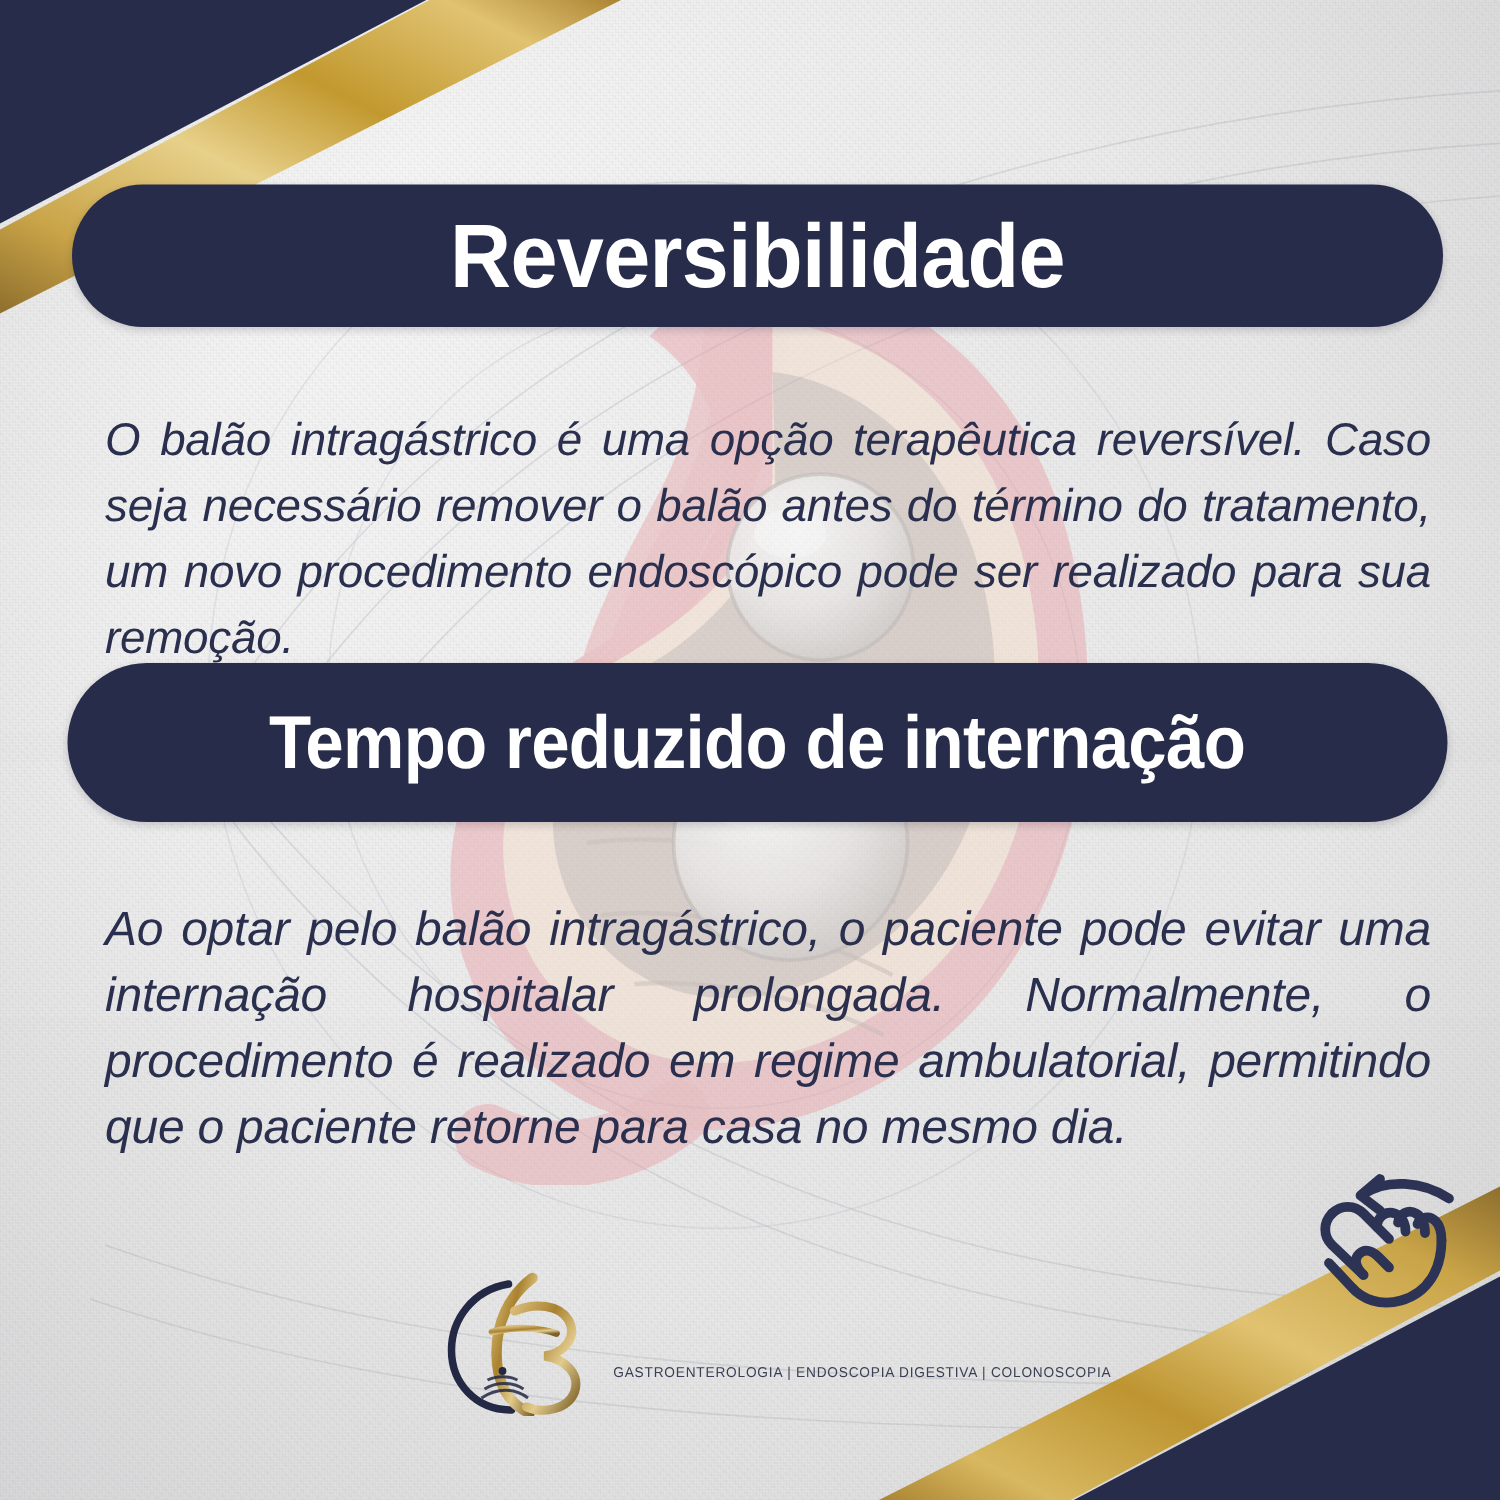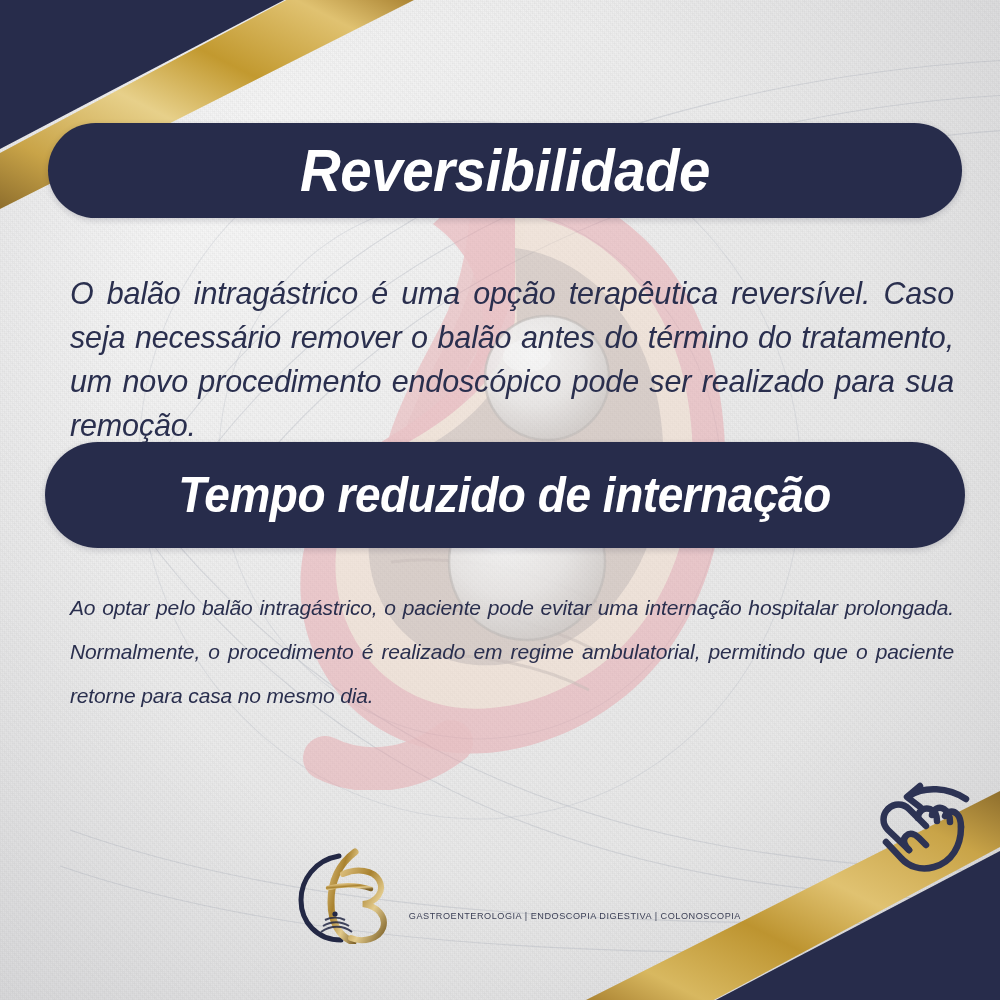--- a/index.html
+++ b/index.html
@@ -67,21 +67,20 @@
 
   
   .pill {
     position: absolute;
     background: #272c4b;
     border-radius: 999px;
     display: flex;
     align-items: center;
     justify-content: center;
     box-shadow: 0 2px 6px rgba(20,24,45,.18);
-    font-style: italic;
   }
   .pill-text {
     color: #ffffff;
     font-family: "Liberation Sans Narrow", "Liberation Sans", sans-serif;
     font-weight: 700;
     letter-spacing: -0.5px;
     white-space: nowrap;
     text-align: center;
     line-height: 1;
   }
@@ -103,21 +102,21 @@
     font-style: italic;
   }
   #para-1 {
     left: 70px; top: 240px; width: 884px;
     font-size: 30.5px;
     line-height: 44px;
     letter-spacing: -0.15px;
   }
   #para-2 {
     left: 70px; top: 565px; width: 884px;
-    font-size: 21px;
+    font-size: 32px;
     line-height: 44px;
     letter-spacing: -0.15px;
   }
 
   
   .swipe-icon {
     position: absolute;
     left: 862px;
     top: 778px;
     width: 112px;

